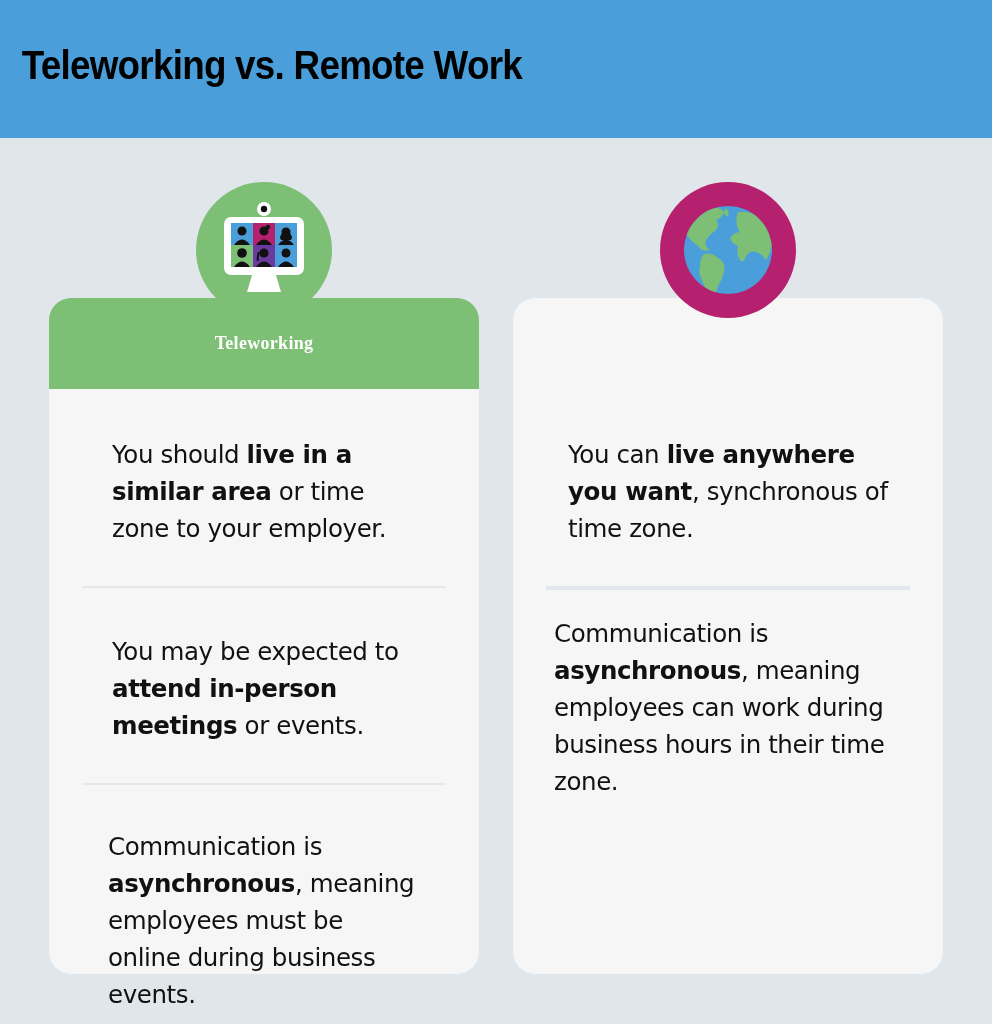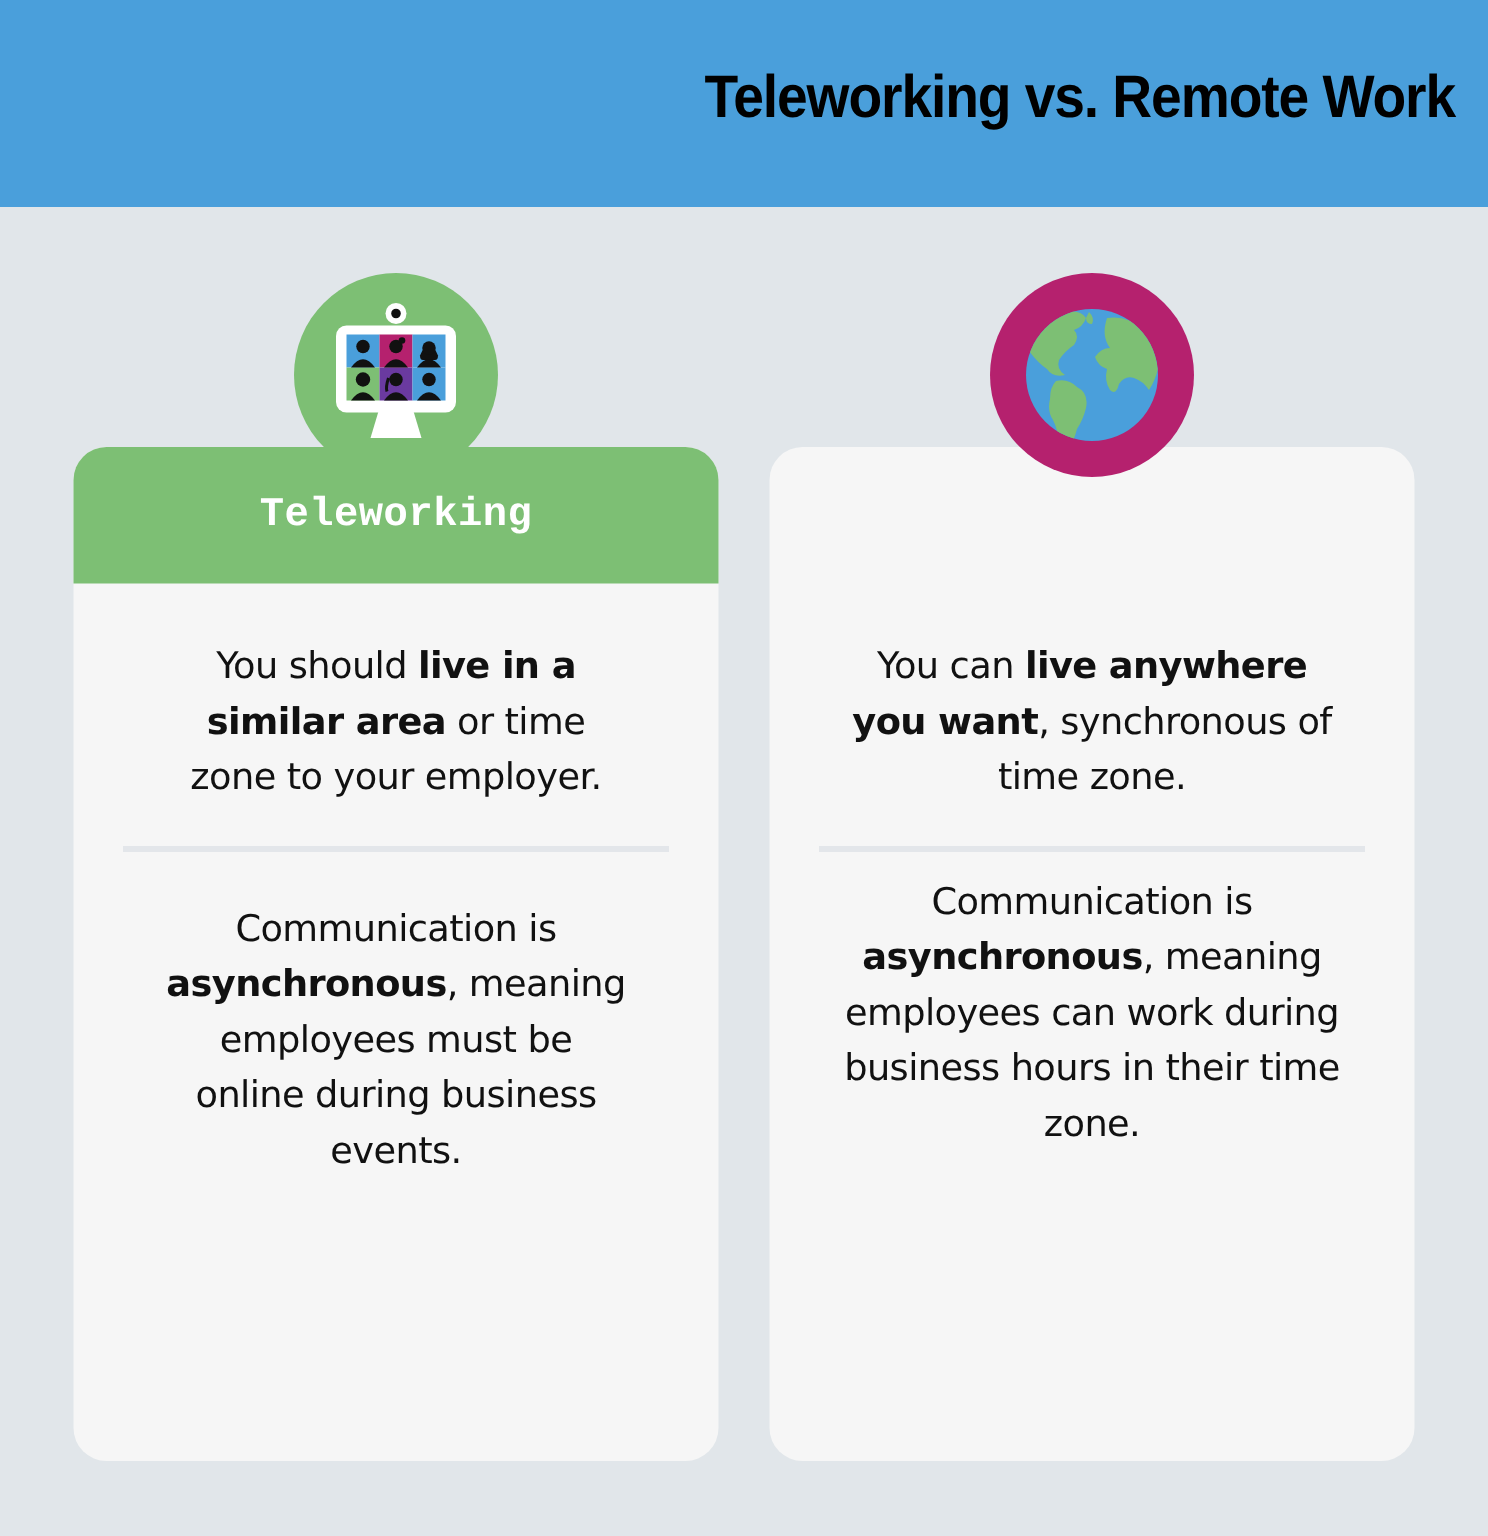--- a/index.html
+++ b/index.html
@@ -2,21 +2,21 @@
 <html><head>
 <meta charset="utf-8">
 <style>
   * { margin: 0; padding: 0; box-sizing: border-box; }
   html, body { width: 992px; height: 1024px; overflow: hidden; }
   body { background: #e1e6ea; font-family: "DejaVu Sans", sans-serif; position: relative; }
 
   .header {
     position: absolute; left: 0; top: 0; width: 992px; height: 138px;
     background: #4a9fdb;
-    display: flex; align-items: center; justify-content: flex-end;
+    display: flex; align-items: center; justify-content: flex-start;
   }
   .header h1 {
     font-family: "Liberation Sans", sans-serif;
     font-weight: bold; font-size: 40px; color: #000;
     letter-spacing: -0.8px;
     transform: scaleX(0.92);
     margin-top: -8px;
   }
 
   .card {
@@ -30,30 +30,30 @@
     position: absolute; width: 136px; height: 136px; border-radius: 50%;
     top: -116px; left: 50%; margin-left: -68px;
     display: flex; align-items: center; justify-content: center;
   }
   .card-head {
     position: absolute; left: 0; top: 0; width: 100%; height: 91px;
     border-radius: 22px 22px 0 0;
     display: flex; align-items: center; justify-content: center;
   }
   .card-head span {
-    color: #fff; font-weight: bold; font-size: 27px;
-    font-family: Liberation Mono, monospace; letter-spacing: 0.3px;
+    color: #fff; font-weight: bold; font-size: 18px;
+    font-family: Liberation Serif, serif; letter-spacing: 0.3px;
   }
   .left .badge, .left .card-head { background: #7dbf74; }
   .right .badge, .right .card-head { background: #b5216e; }
 
   .items { position: absolute; left: 0; top: 91px; width: 100%; }
   .item {
-    margin: 0 33px;
-    text-align: center; color: #111;
+    margin: 11px 33px;
+    color: #111;
     font-size: 24.5px; line-height: 37px;
     font-family: "DejaVu Sans", sans-serif;
     letter-spacing: -0.4px;
   }
   .item b { font-weight: bold; }
   .divider { height: 2px; background: #e3e6ea; margin: 0 33px; }
 </style>
 </head>
 <body>
 
@@ -99,20 +99,23 @@
     </svg>
   </div>
   <div class="card-head">
     <span>Teleworking</span>
   </div>
   <div class="items">
     <div class="item" style="padding-top:36px;padding-bottom:28px;padding-left:30px;padding-right:30px;">
       <span>You should </span><b>live in a similar area</b><span> or time zone to your employer.</span>
     </div>
     <div class="divider"></div>
+    <div class="item" style="padding-top:34px;padding-bottom:28px;padding-left:30px;padding-right:30px;">
+      <span>You may be expected to </span><b>attend in-person meetings</b><span> or events.</span>
+    </div>
     <div class="divider"></div>
     <div class="item" style="padding-top:32px;padding-left:26px;padding-right:26px;">
       <span>Communication is </span><b>asynchronous</b><span>, meaning employees must be online during business events.</span>
     </div>
   </div>
 </div>
 
 <div class="card right">
   <div class="badge">
     <svg width="92" height="92" viewBox="0 0 92 92">

